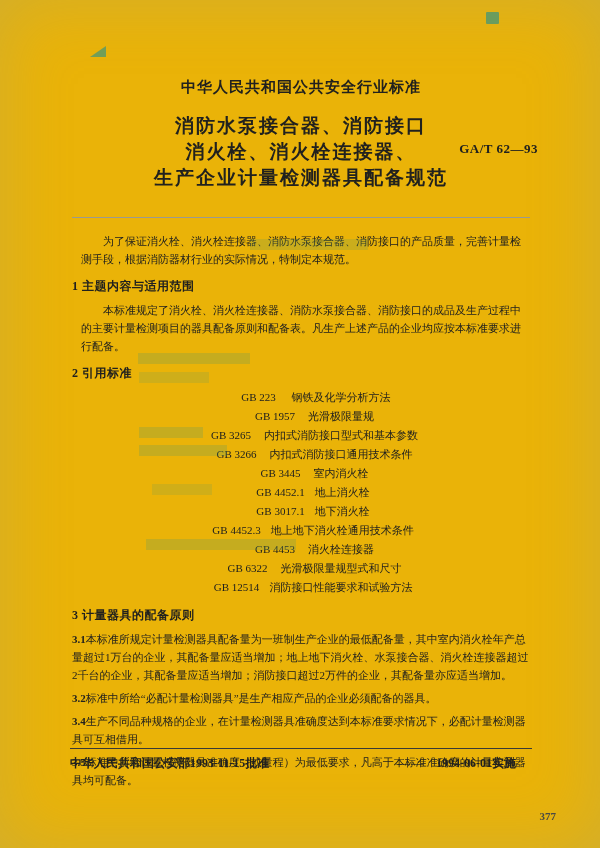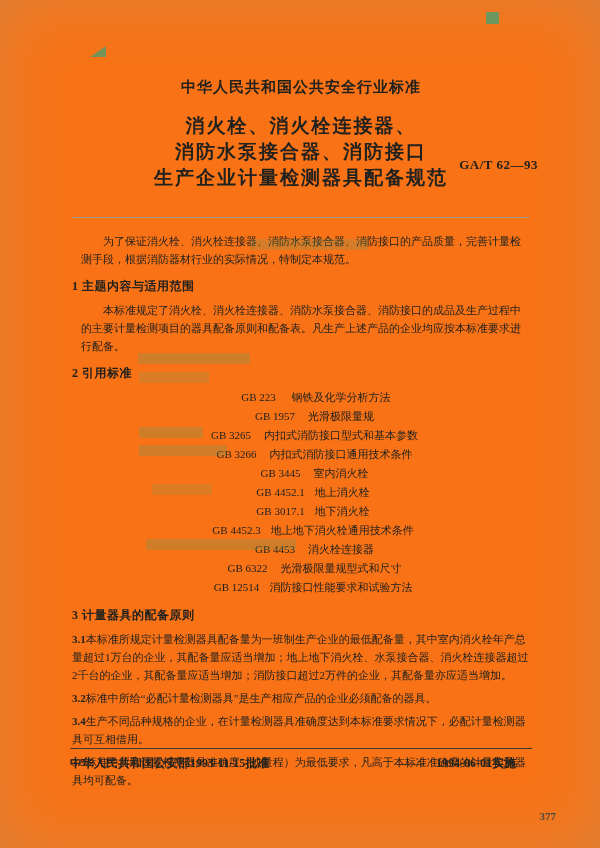--- a/index.html
+++ b/index.html
@@ -5,21 +5,21 @@
   * { margin: 0; padding: 0; box-sizing: border-box; }
   html, body { width: 600px; }
   body {
     font-family: "Liberation Serif", "DejaVu Serif", serif;
     background: #e6e7e0;
   }
   .page {
     position: relative;
     width: 600px;
     height: 848px;
-    background: #f97316;
+    background: #eab308;
     color: #21211e;
     box-shadow: inset 0 0 70px rgba(150, 162, 140, 0.30);
     overflow: hidden;
     font-family: Liberation Serif, serif;
   }
   .content { padding: 78px 70px 0 72px; }
 
   .std-category {
     text-align: center;
     font-weight: bold;
@@ -33,21 +33,21 @@
   }
   .title-line {
     font-weight: bold;
     font-size: 19px;
     line-height: 26px;
     letter-spacing: 2px;
   }
   .std-number {
     position: absolute;
     right: -8px;
-    top: 44px;
+    top: 28px;
     font-size: 13px;
     font-weight: bold;
     letter-spacing: 0.5px;
   }
   .title-divider {
     border: none;
     border-top: 1px solid #9a9a90;
     margin: 26px 0 14px 0;
   }
 
@@ -123,22 +123,22 @@
   <span class="artifact a6"></span>
   <span class="artifact a7"></span>
   <span class="artifact a8"></span>
   <span class="artifact a9"></span>
 
   <div class="content">
 
     <div class="std-category">中华人民共和国公共安全行业标准</div>
 
     <div class="title-block">
+      <div class="title-line">消防水泵接合器、消防接口</div>
       <div class="title-line">消火栓、消火栓连接器、</div>
-      <div class="title-line">消防水泵接合器、消防接口</div>
       <div class="title-line">生产企业计量检测器具配备规范</div>
       <div class="std-number">GA/T 62—93</div>
     </div>
 
     <hr class="title-divider">
 
     <p class="indent para">为了保证消火栓、消火栓连接器、消防水泵接合器、消防接口的产品质量，完善计量检测手段，根据消防器材行业的实际情况，特制定本规范。</p>
 
     <h2>1 主题内容与适用范围</h2>
     <p class="indent para">本标准规定了消火栓、消火栓连接器、消防水泵接合器、消防接口的成品及生产过程中的主要计量检测项目的器具配备原则和配备表。凡生产上述产品的企业均应按本标准要求进行配备。</p>

